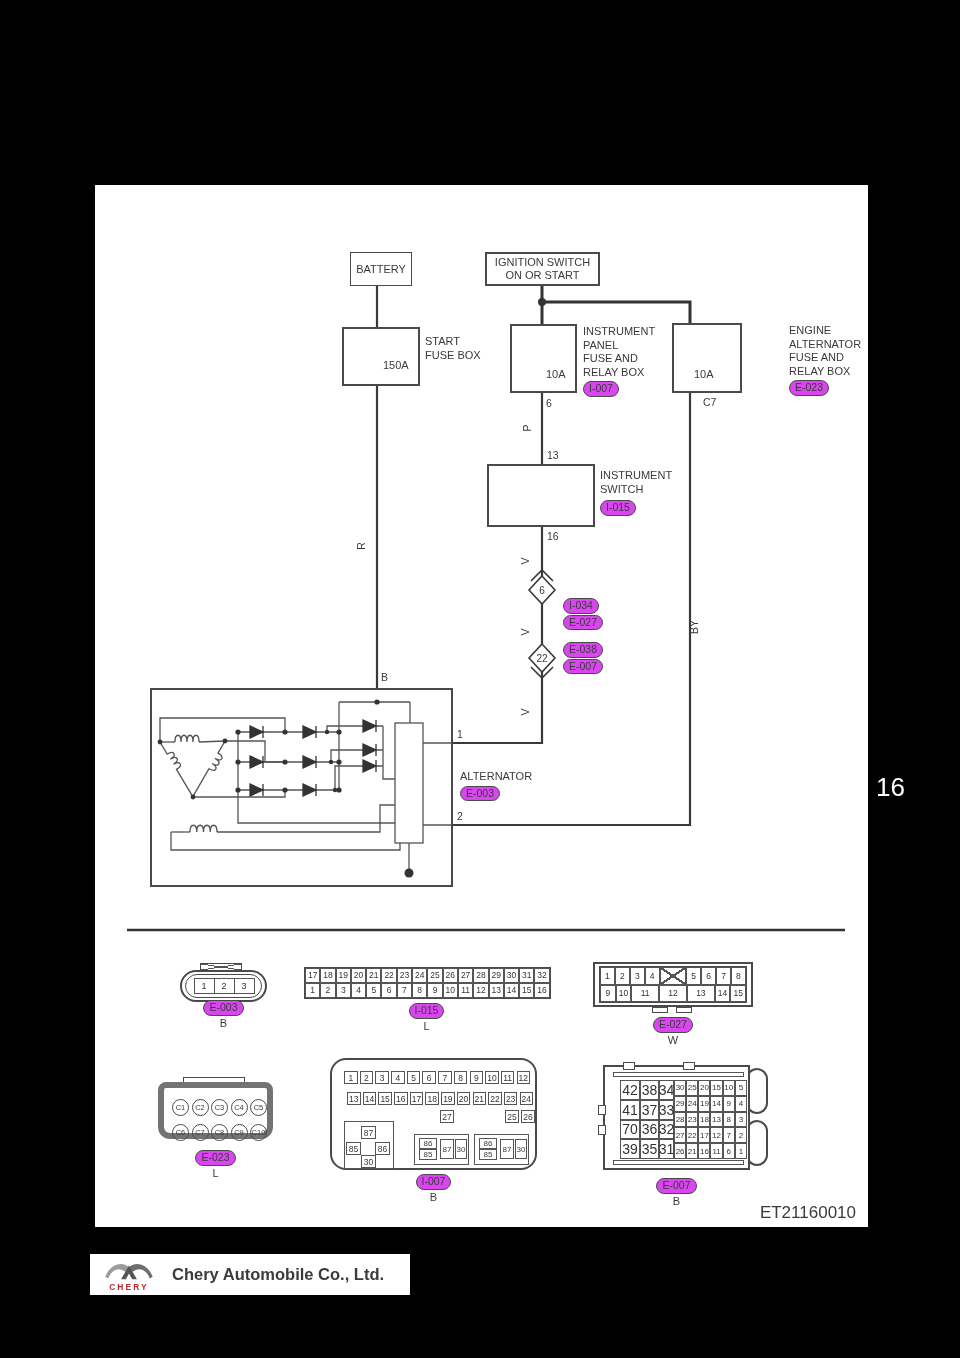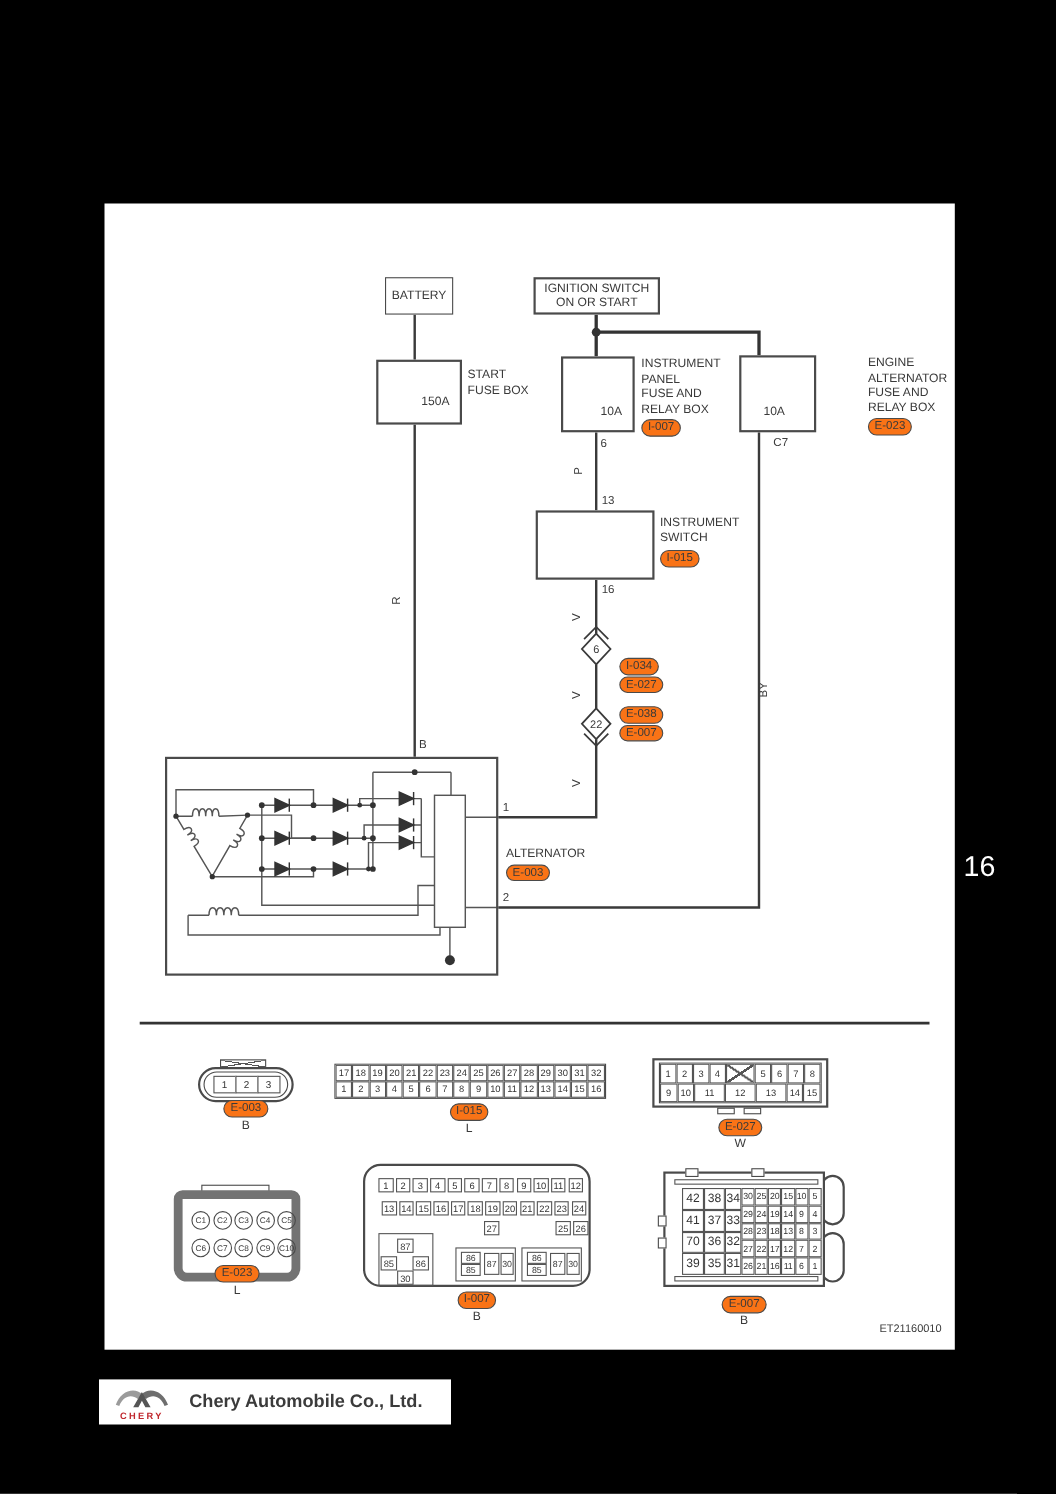--- a/index.html
+++ b/index.html
@@ -4,21 +4,21 @@
 <style>
   html,body{margin:0;padding:0;}
   body{width:960px;height:1358px;background:#000;position:relative;overflow:hidden;
        font-family:"Liberation Sans",sans-serif;color:#3a3a3a;}
   .white-area{position:absolute;left:95px;top:185px;width:773px;height:1042px;background:#fff;}
   svg.wires{position:absolute;left:0;top:0;}
   .box{position:absolute;border:2px solid #4a4a4a;background:#fff;display:flex;flex-direction:column;
        align-items:center;justify-content:center;text-align:center;font-size:11px;line-height:13px;box-sizing:border-box;}
   .lbl{position:absolute;font-size:11px;line-height:13.5px;white-space:nowrap;}
   .ref-oval{display:inline-block;border:1.3px solid #4a4a4a;border-radius:9px;padding:0 5px;
-            font-size:10.5px;line-height:13.5px;background:#f97316;}
+            font-size:10.5px;line-height:13.5px;background:#d946ef;}
   .wirelbl{position:absolute;font-size:10.5px;line-height:12px;}
   .rot{transform:rotate(-90deg);}
   .pinlbl{position:absolute;font-size:10.5px;line-height:12px;}
   
   .ccell{border:1px solid #555;background:#fff;display:flex;align-items:center;justify-content:center;
          font-size:8.5px;color:#333;box-sizing:border-box;}
   .conn-footer{position:absolute;text-align:center;font-size:11px;}
   .conn-footer .ref-oval{margin-bottom:1px;}
   .cross-bg{background-image:linear-gradient(to top right,transparent 46%,#555 46%,#555 54%,transparent 54%),
             linear-gradient(to bottom right,transparent 46%,#555 46%,#555 54%,transparent 54%);}
@@ -36,21 +36,21 @@
   
   .e027-outer{position:absolute;left:498px;top:777px;width:160px;height:45px;border:2px solid #4a4a4a;
               box-sizing:border-box;background:#fff;display:flex;align-items:center;justify-content:center;}
   .e027-inner{width:148px;height:37px;border:1.2px solid #4a4a4a;box-sizing:border-box;display:flex;flex-direction:column;}
   .e027-row{display:flex;flex:1;}
   .e027-row .ccell{flex:1;font-size:8.5px;}
   .e027-top .ccell:nth-child(5){flex:1.9;}
   .e027-bottom .ccell:nth-child(3),.e027-bottom .ccell:nth-child(4),.e027-bottom .ccell:nth-child(5){flex:1.9;}
   .e027-tab{position:absolute;top:822px;width:16px;height:6px;border:1.5px solid #4a4a4a;box-sizing:border-box;}
   
-  .e023-house{position:absolute;left:63px;top:897px;width:115px;height:83px;border:8px solid #737373;
+  .e023-house{position:absolute;left:63px;top:897px;width:115px;height:57px;border:6px solid #737373;
               border-radius:8px 8px 12px 12px;box-sizing:border-box;background:#fff;}
   .e023-tab{position:absolute;left:88px;top:892px;width:62px;height:7px;border:1.5px solid #4a4a4a;box-sizing:border-box;background:#fff;}
   .e023-grid{position:absolute;left:8px;top:11px;display:grid;grid-template-columns:repeat(5,19.5px);grid-auto-rows:25px;}
   .e023-pin{width:17px;height:17px;border:1.5px solid #4a4a4a;border-radius:50%;box-sizing:border-box;
             display:flex;align-items:center;justify-content:center;font-size:7.5px;}
   
   .i007-house{position:absolute;left:235px;top:873px;width:207px;height:112px;border:2px solid #4a4a4a;
               border-radius:16px;box-sizing:border-box;background:#fff;}
   .i007-row{position:absolute;display:flex;gap:2.2px;}
   .i007-row .ccell{width:13.5px;height:13px;border-width:1.2px;}
@@ -63,25 +63,25 @@
   
   .e007-house{position:absolute;left:508px;top:880px;width:147px;height:105px;border:2px solid #4a4a4a;
               box-sizing:border-box;background:#fff;}
   .e007-lobe{position:absolute;width:22px;height:46px;border:2px solid #4a4a4a;border-radius:11px;
              box-sizing:border-box;background:#fff;}
   .e007-bar{position:absolute;left:8px;width:131px;height:5px;border:1.3px solid #555;box-sizing:border-box;}
   .e007-tabtop{position:absolute;width:12px;height:8px;border:1.5px solid #4a4a4a;box-sizing:border-box;background:#fff;}
   .e007-hook{position:absolute;left:-7px;width:8px;height:10px;border:1.5px solid #4a4a4a;box-sizing:border-box;background:#fff;}
   .e007-left{position:absolute;left:15px;top:13px;display:grid;grid-template-columns:20px 19px 15px;grid-auto-rows:19.75px;}
   .e007-right{position:absolute;left:69px;top:13px;display:grid;grid-template-columns:repeat(6,12.17px);grid-auto-rows:15.8px;}
-  .e007-left .ccell{font-size:11px;text-align:center;}
+  .e007-left .ccell{font-size:14px;text-align:center;}
   .e007-right .ccell{font-size:8px;}
   
   .page-num{position:absolute;left:876px;top:772px;color:#fff;font-size:26px;}
-  .et-code{position:absolute;right:12px;top:1018px;font-size:10px;}
+  .et-code{position:absolute;right:12px;top:1018px;font-size:17px;}
   .watermark{position:absolute;right:10px;top:1371px;color:#fde047;font-size:21px;letter-spacing:0.5px;}
   .footer-bar{position:absolute;left:90px;top:1254px;width:320px;height:41px;background:#fff;
               display:flex;align-items:center;}
   .company{font-size:16.5px;font-weight:bold;color:#3b3b3b;margin-left:14px;}
 </style>
 </head>
 <body>
 
 <div class="white-area">
 

